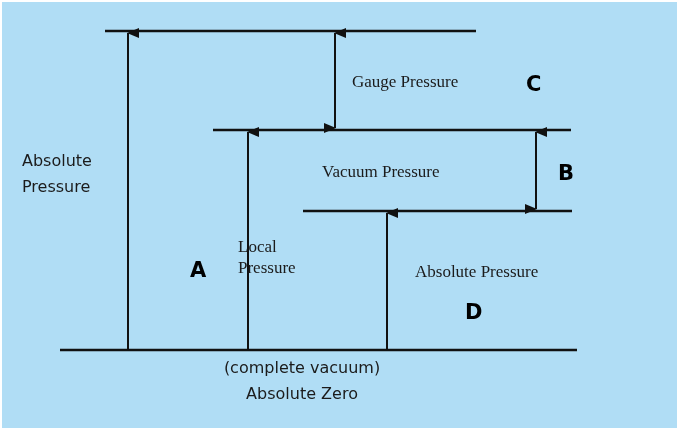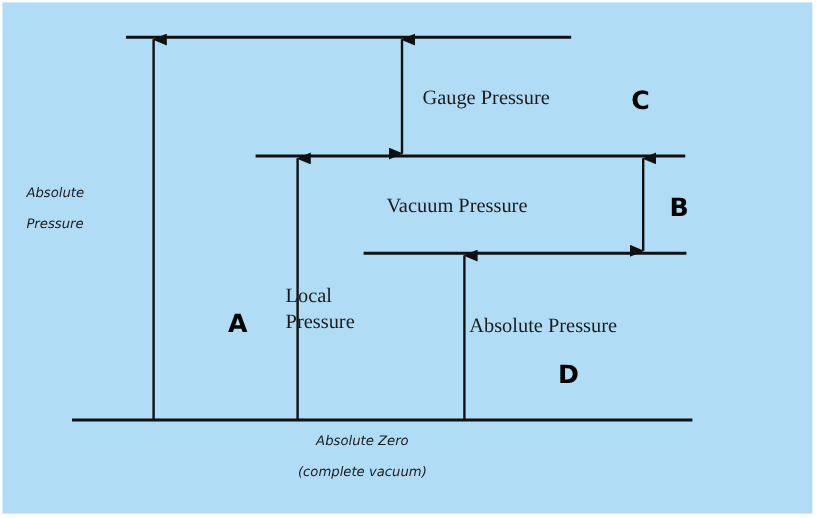--- a/index.html
+++ b/index.html
@@ -3,21 +3,21 @@
 <meta charset="utf-8">
 <style>
   html, body { margin: 0; padding: 0; background: #ffffff; }
   body { width: 681px; height: 432px; position: relative; overflow: hidden; }
   #canvas {
     position: absolute; left: 2px; top: 2px; width: 675px; height: 426px;
     background: #b0ddf5;
   }
   svg { position: absolute; left: 0; top: 0; }
   .lbl { position: absolute; color: #1b1b1b; white-space: nowrap; }
-  .verdana { font-family: "DejaVu Sans", sans-serif; font-size: 11px; line-height: 26px; font-style: italic; }
+  .verdana { font-family: "DejaVu Sans", sans-serif; font-size: 16px; line-height: 26px; }
   .helv { font-family: Liberation Serif, serif; font-size: 17px; line-height: 21px; }
   .letter { font-family: "DejaVu Sans", sans-serif; font-weight: bold; font-size: 21px; color: #000; }
 </style>
 </head>
 <body>
 
 <div id="canvas" style="background: rgb(176, 221, 245);">
   <svg width="675" height="426" viewBox="0 0 675 426">
     <defs>
       <marker id="ah" markerWidth="10" markerHeight="12" refX="5" refY="1" orient="auto-start-reverse" markerUnits="userSpaceOnUse" viewBox="0 0 10 12">
@@ -49,20 +49,20 @@
   <div class="lbl helv" style="left:320px; top:159px;">Vacuum Pressure</div>
   <div class="lbl letter" style="left:556px; top:159px;">B</div>
 
   <div class="lbl letter" style="left:188px; top:256px;">A</div>
 
   <div class="lbl helv" style="left:236px; top:234px;">
     <div>Local</div>
     <div>Pressure</div>
   </div>
 
-  <div class="lbl helv" style="left:389px; top:259px;">Absolute Pressure</div>
+  <div class="lbl helv" style="left:413px; top:259px;">Absolute Pressure</div>
   <div class="lbl letter" style="left:463px; top:298px;">D</div>
 
   <div class="lbl verdana" style="left:180px; top:353px; width:240px; text-align:center;">
+    <div>(complete vacuum)</div>
     <div>Absolute Zero</div>
-    <div>(complete vacuum)</div>
   </div>
 </div>
 
 </body></html>

